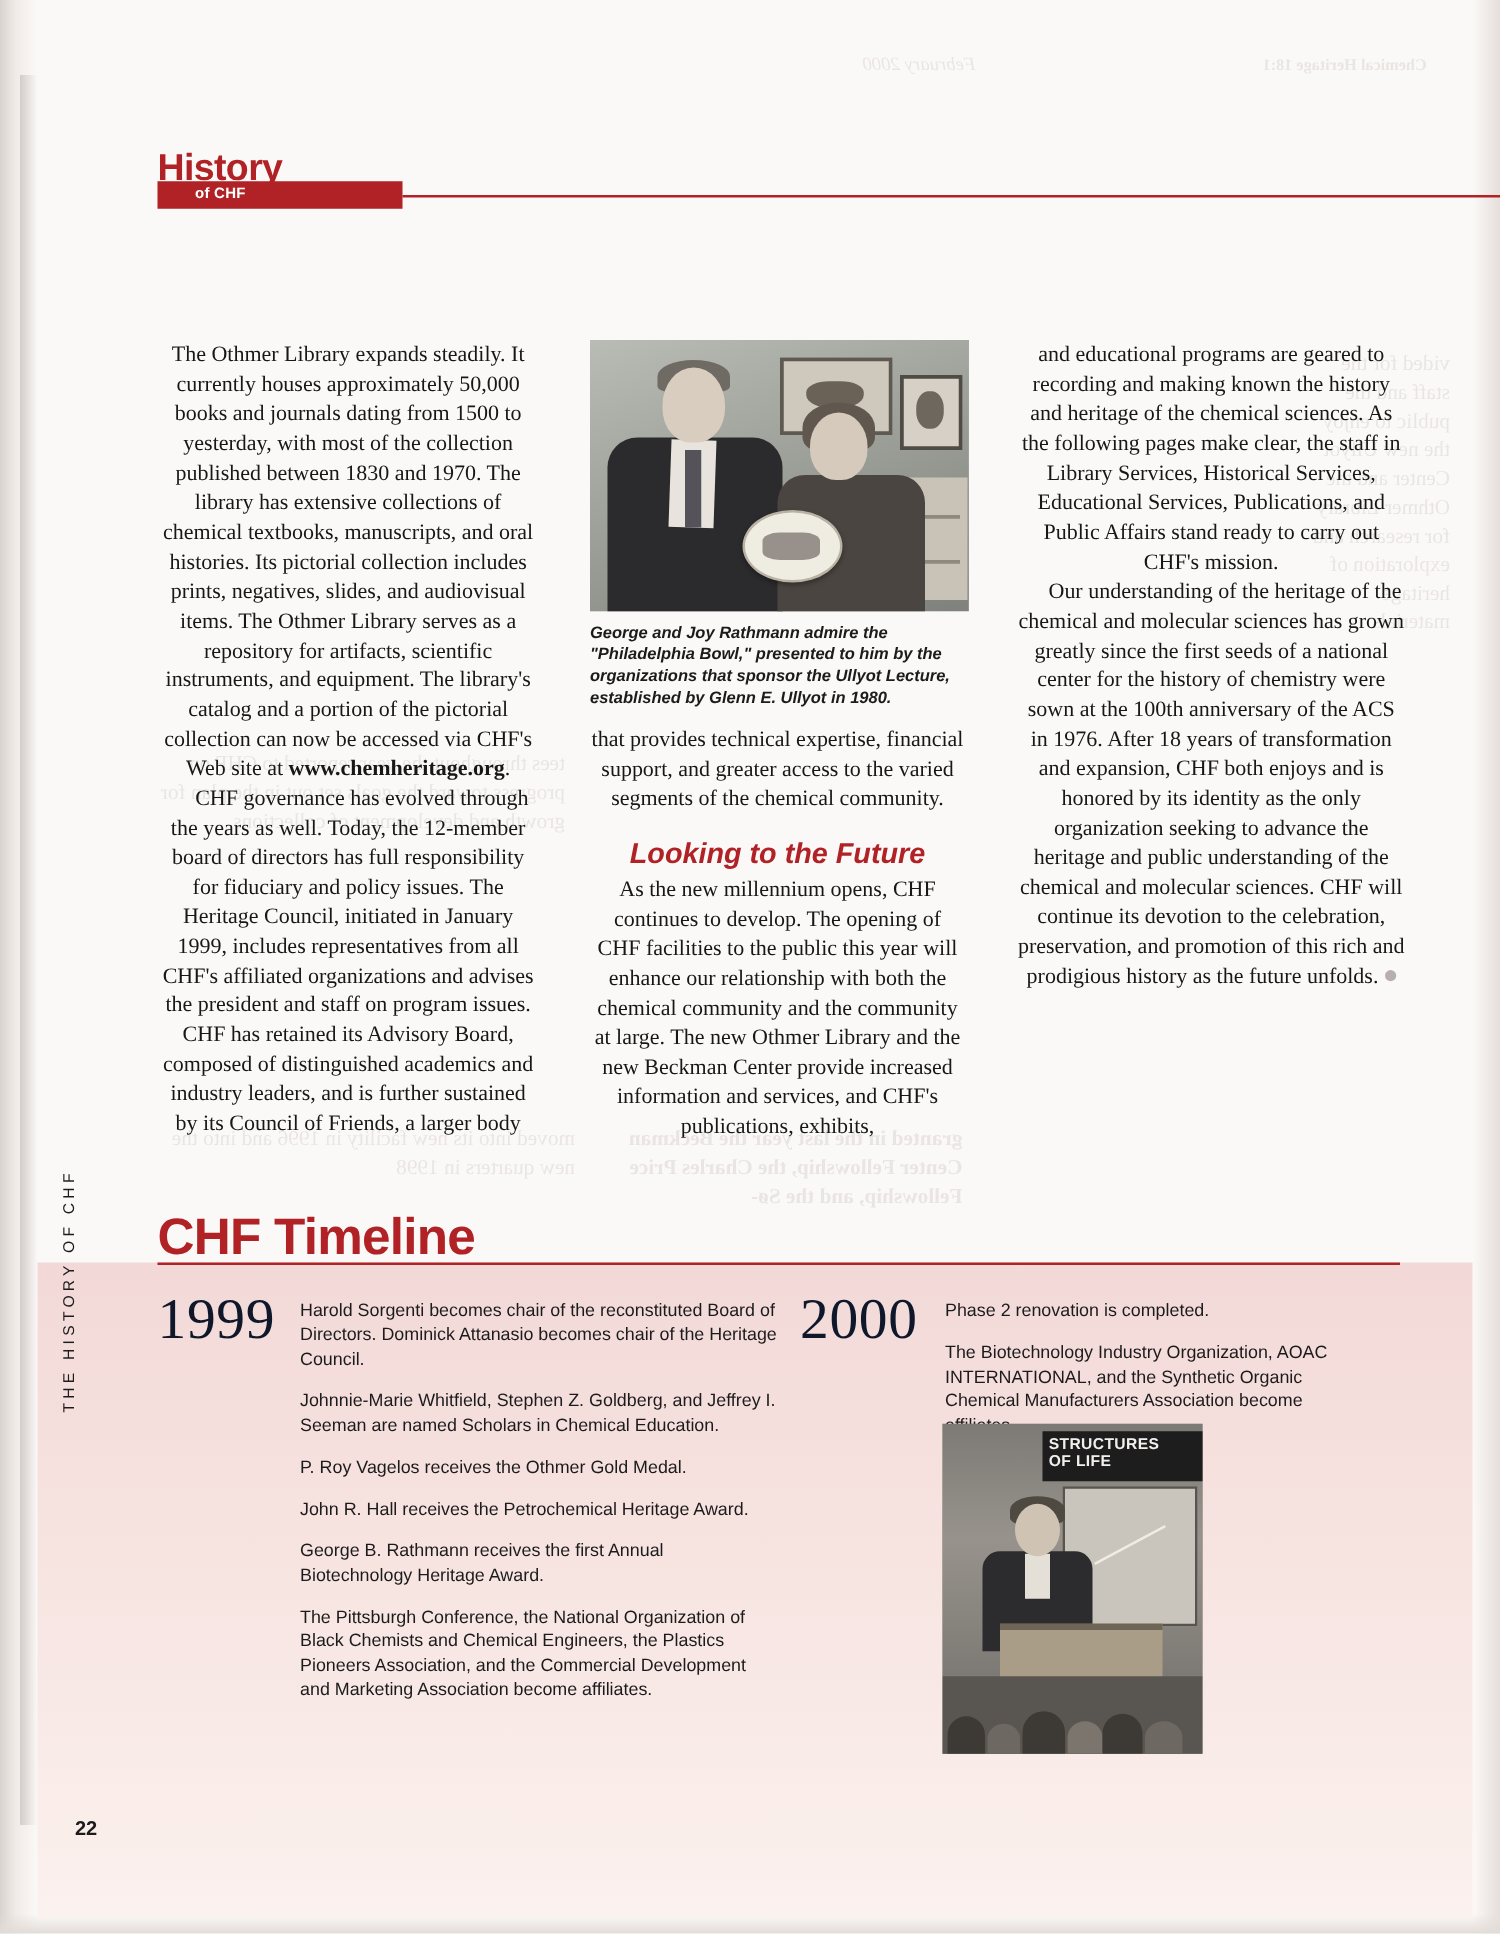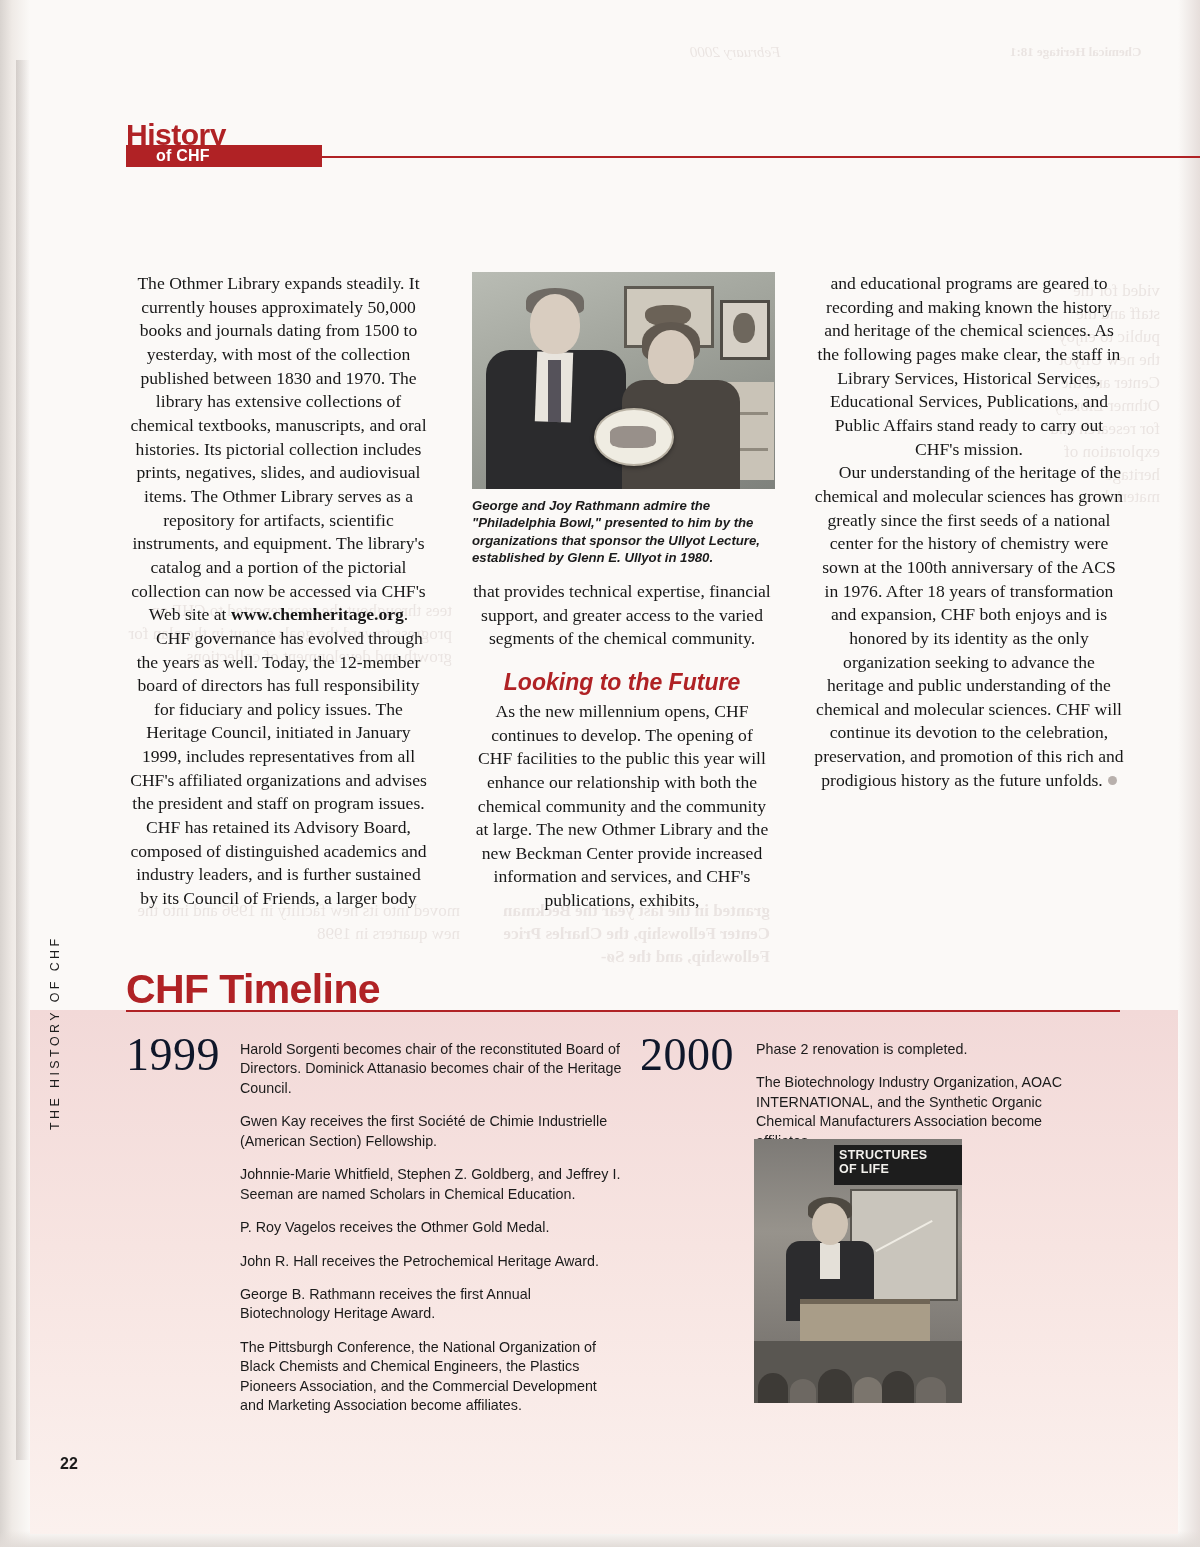--- a/index.html
+++ b/index.html
@@ -102,21 +102,21 @@
     width: 196px;
     height: 22px;
     background: #b02225;
   }
   .hdr-sub {
     position: absolute;
     left: 30px;
     top: 29px;
     font-family: "Liberation Sans", sans-serif;
     font-weight: bold;
-    font-size: 16px;
+    font-size: 12px;
     color: #ffffff;
     letter-spacing: 0.2px;
   }
   .hdr-rule {
     position: absolute;
     left: 196px;
     top: 38px;
     width: 924px;
     height: 2px;
     background: #b02225;
@@ -457,21 +457,20 @@
     <p><span>Our understanding of the heritage of the chemical and molecular sciences has grown greatly since the first seeds of a national center for the history of chemistry were sown at the 100th anniversary of the ACS in 1976. After 18 years of transformation and expansion, CHF both enjoys and is honored by its identity as the only organization seeking to advance the heritage and public understanding of the chemical and molecular sciences. CHF will continue its devotion to the celebration, preservation, and promotion of this rich and prodigious history as the future unfolds.</span><span class="endmark"></span></p>
   </div>
 
   <div class="timeline-bg"></div>
   <div class="timeline-title">CHF Timeline</div>
   <div class="timeline-rule"></div>
 
   <div class="year year-1999">1999</div>
   <div class="tl-col tl-col-1">
     <p>Harold Sorgenti becomes chair of the reconstituted Board of Directors. Dominick Attanasio becomes chair of the Heritage Council.</p>
-    <p>Gwen Kay receives the first Société de Chimie Industrielle (American Section) Fellowship.</p>
     <p>Johnnie-Marie Whitfield, Stephen Z. Goldberg, and Jeffrey I. Seeman are named Scholars in Chemical Education.</p>
     <p>P. Roy Vagelos receives the Othmer Gold Medal.</p>
     <p>John R. Hall receives the Petrochemical Heritage Award.</p>
     <p>George B. Rathmann receives the first Annual Biotechnology Heritage Award.</p>
     <p>The Pittsburgh Conference, the National Organization of Black Chemists and Chemical Engineers, the Plastics Pioneers Association, and the Commercial Development and Marketing Association become affiliates.</p>
   </div>
 
   <div class="year year-2000">2000</div>
   <div class="tl-col tl-col-2">
     <p>Phase 2 renovation is completed.</p>

